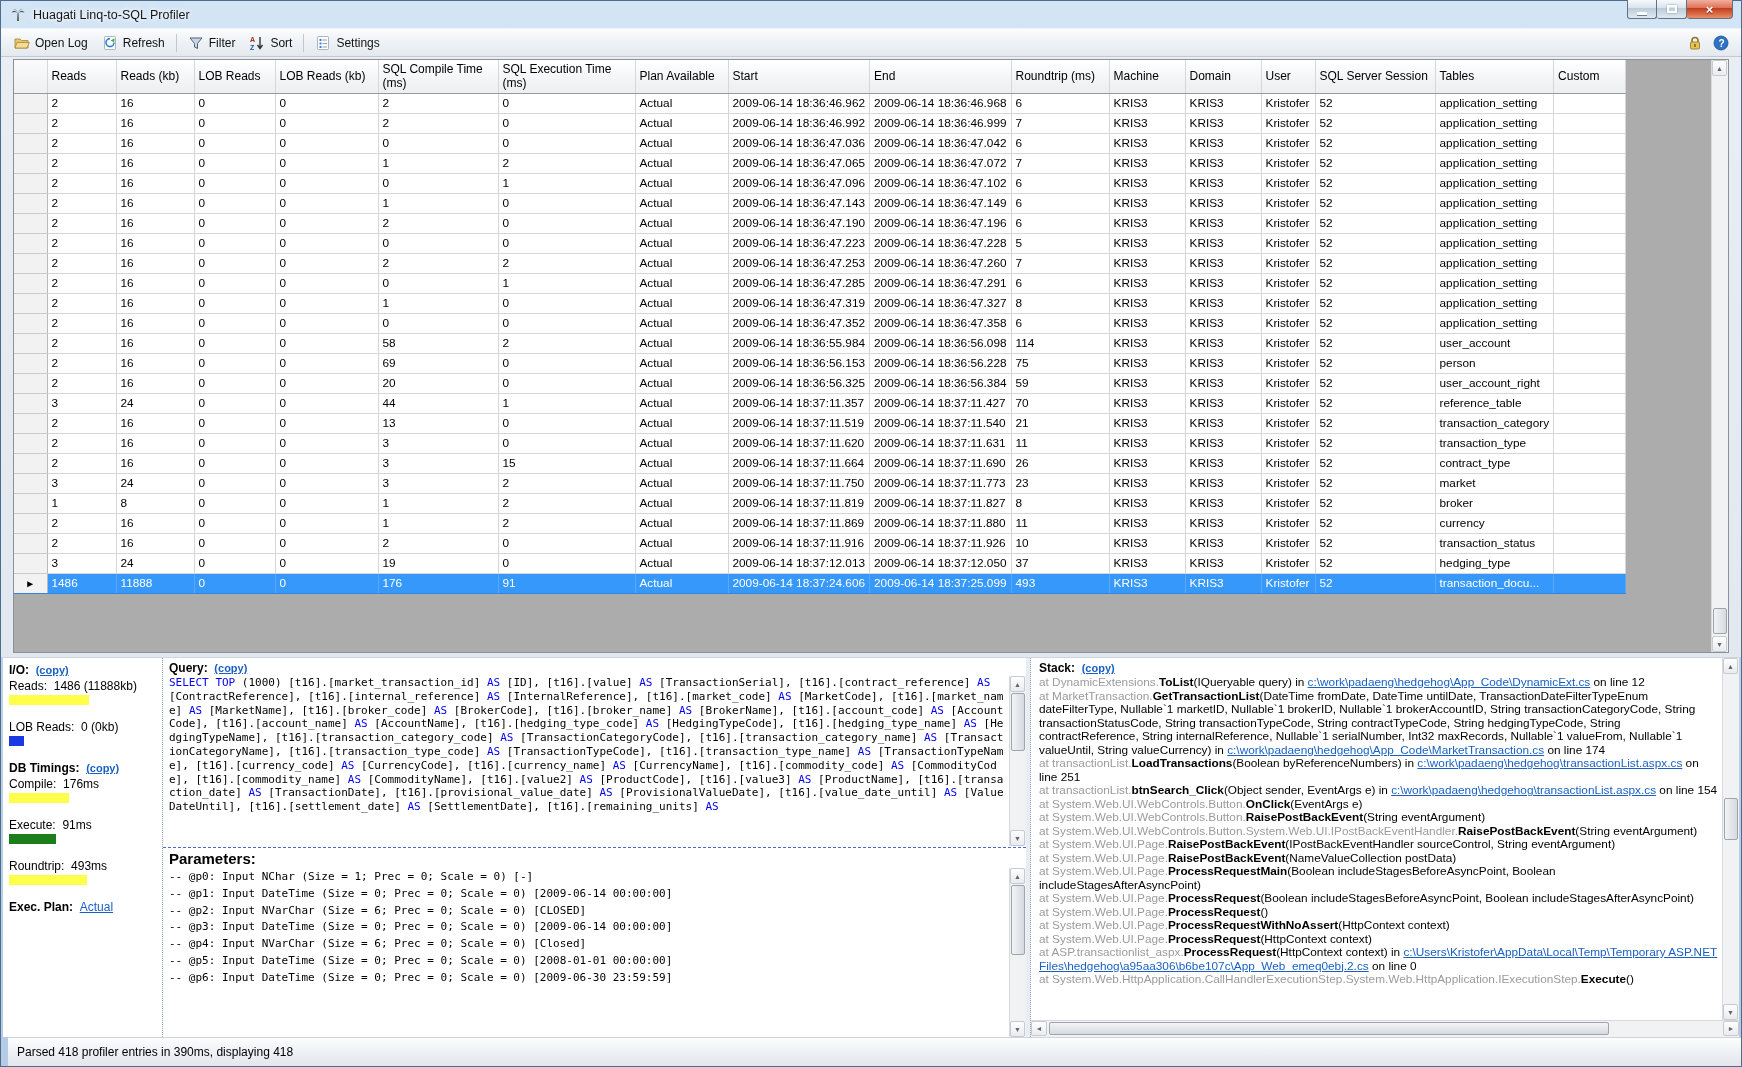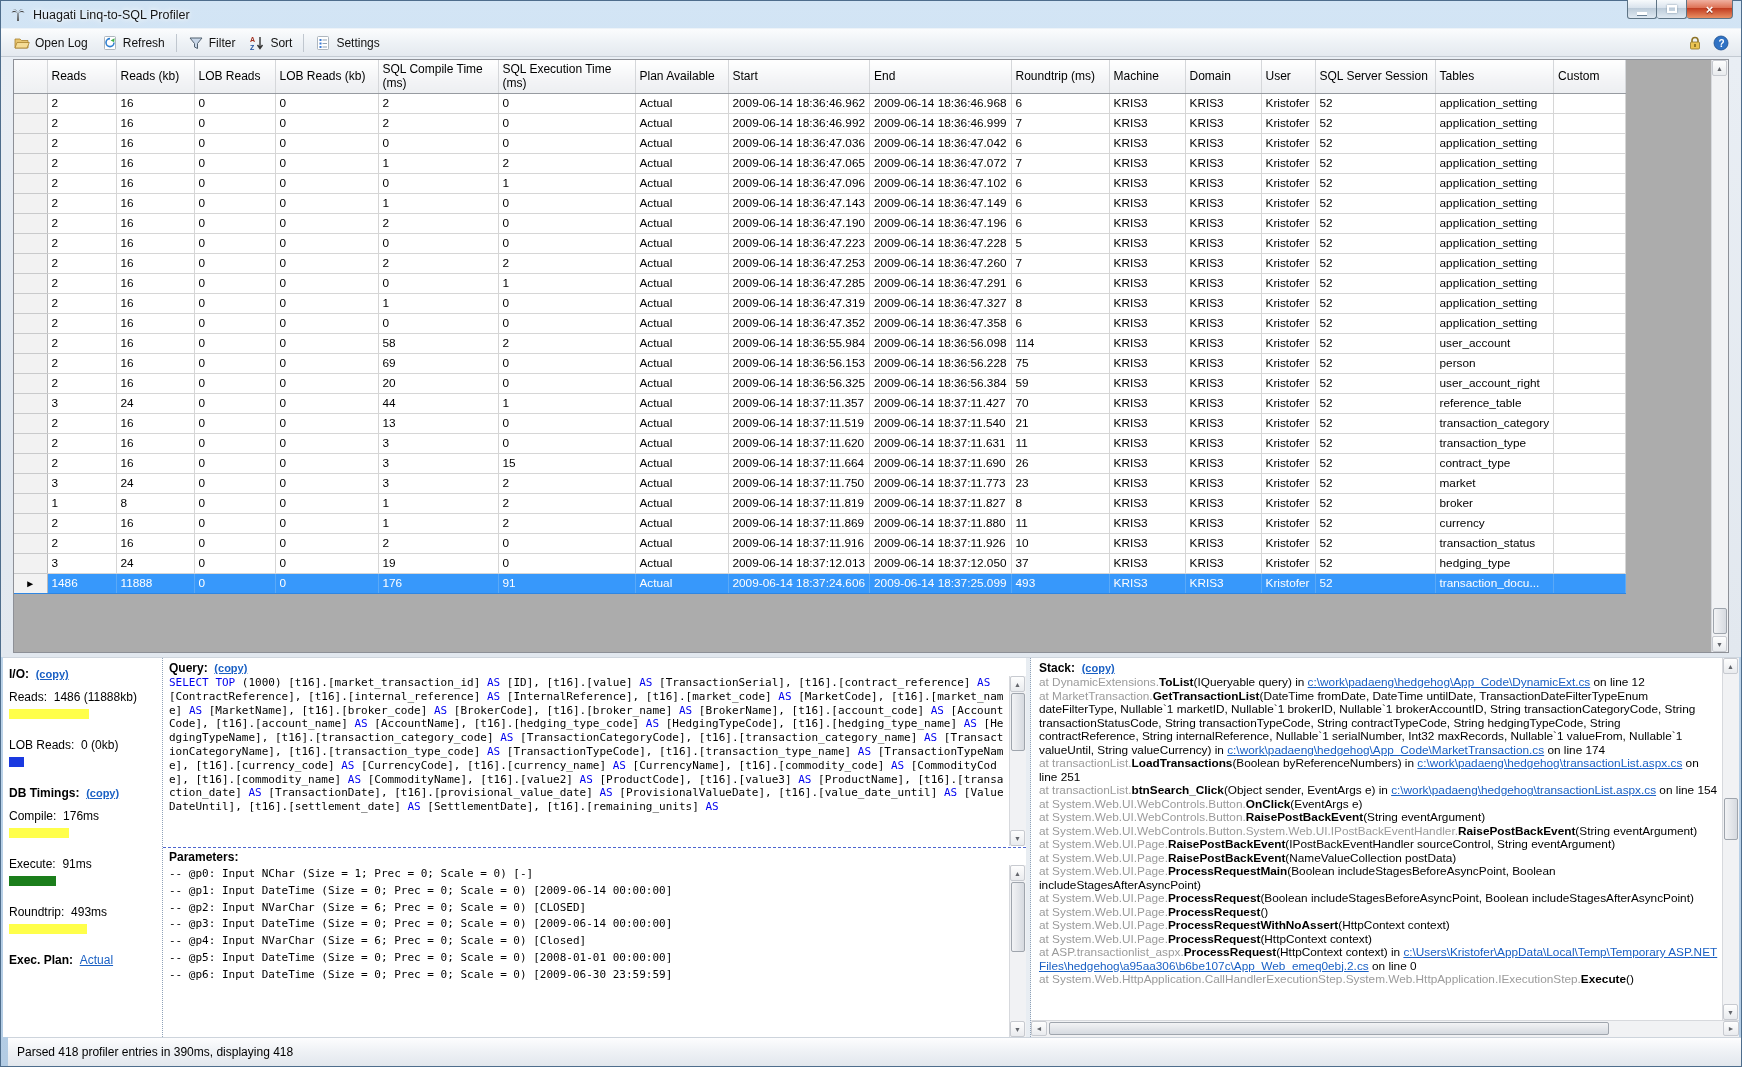--- a/index.html
+++ b/index.html
@@ -77,41 +77,41 @@
   .sb-h .sb-btn { width:16px; height:15px; top:0; }
   .sb-thumb {
     position:absolute; left:1px; width:14px;
     background:linear-gradient(90deg,#f2f3f5,#d6dae0);
     border:1px solid #9fa5ad; border-radius:2px;
   }
   .sb-h .sb-thumb { top:1px; height:13px; left:auto; background:linear-gradient(180deg,#f2f3f5,#d6dae0); }
   
   .bottom { flex:1 1 auto; display:flex; background:#ffffff; margin:0 2px; border-top:1px solid #cfd6de; overflow:hidden; }
   .io-panel { width:160px; flex:0 0 auto; padding:5px 6px; font-size:12px; color:#000; border-right:1px dotted #8fa2b8; overflow:hidden; }
-  .io-line { margin-bottom:1px; line-height:22px; }
+  .io-line { margin-bottom:1px; line-height:15px; }
   .io-gap { height:13px; }
   .bar { height:10px; margin:1px 0 2px 0; }
   .bar-reads     { width:80px;  background:#ffff4a; }
   .bar-lob       { width:15px;  background:#1a39e0; }
   .bar-compile   { width:60px;  background:#ffff4a; }
   .bar-execute   { width:47px;  background:#1b7e1b; }
   .bar-roundtrip { width:78px;  background:#ffff4a; }
   .copylink { color:#1a60c4; text-decoration:underline; font-size:11px; font-weight:bold; cursor:pointer; }
   a.plain-link { color:#1a60c4; text-decoration:underline; cursor:pointer; }
   .query-panel { width:863px; flex:0 0 auto; display:flex; flex-direction:column; overflow:hidden; background:#fff; }
   .q-head { padding:3px 6px 1px 6px; font-size:12px; flex:0 0 auto; }
   .q-body { display:flex; flex:0 0 auto; height:170px; }
   .sql {
     flex:1; font-family:"DejaVu Sans Mono","Liberation Mono",monospace;
     font-size:11px; line-height:13.8px; color:#000;
     padding:0 3px 0 6px; white-space:pre-wrap; word-break:break-all; overflow:hidden;
   }
   .kw { color:#0000ee; }
   .q-divider { border-top:1px dashed #4d66d0; margin:1px 0 0 0; }
-  .p-head { padding:2px 6px 1px 6px; font-size:12px; flex:0 0 auto; }
+  .p-head { padding:2px 6px 1px 6px; font-size:15px; flex:0 0 auto; }
   .p-body { display:flex; flex:1; overflow:hidden; }
   .params {
     flex:1; font-family:"DejaVu Sans Mono","Liberation Mono",monospace;
     font-size:11px; line-height:16.8px; color:#000; padding:1px 3px 0 6px;
     white-space:pre; overflow:hidden;
   }
   .vsplit { width:5px; flex:0 0 auto; background:#e8edf2; border-right:1px dotted #8fa2b8; }
   .stack-panel { flex:1; display:flex; flex-direction:column; background:#fff; overflow:hidden; }
   .stack-top { flex:1; display:flex; overflow:hidden; }
   .stack-content { flex:1; overflow:hidden; padding:0 2px 0 8px; }

